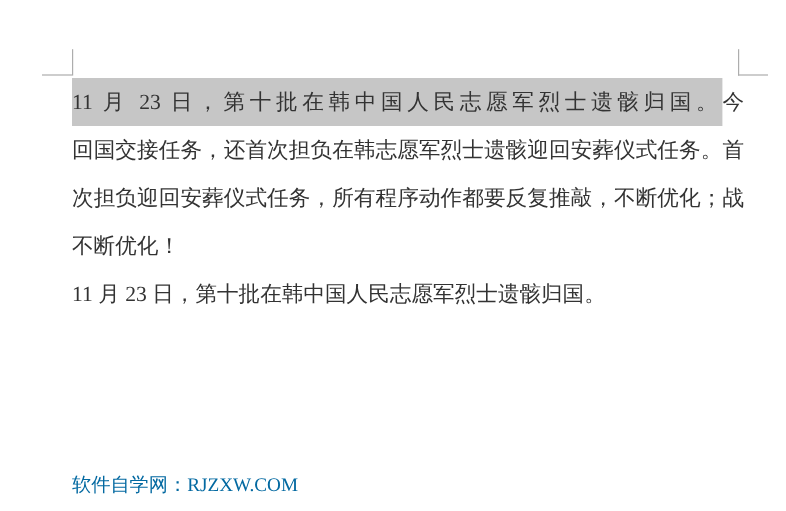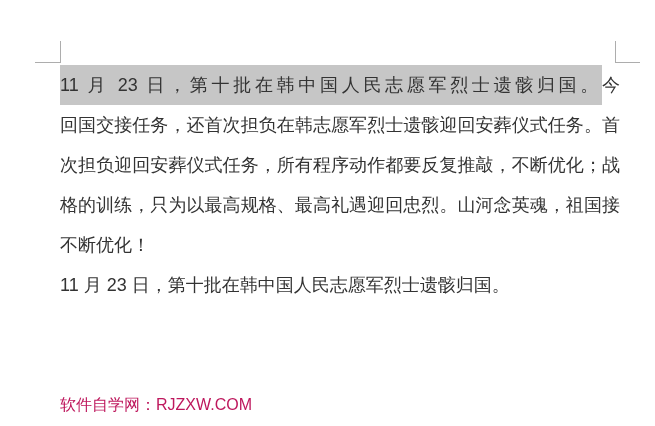--- a/index.html
+++ b/index.html
@@ -6,21 +6,21 @@
     margin: 0;
     padding: 0;
     background: #ffffff;
   }
   #stage {
     position: relative;
     width: 655px;
     height: 426px;
     background: #ffffff;
     overflow: hidden;
-    font-family: Liberation Sans, sans-serif;
+    font-family: Liberation Serif, serif;
   }
   
   .mark {
     position: absolute;
     background: #adadad;
   }
   .mark.v { width: 1px; height: 22px; top: 41px; }
   .mark.h { height: 1px; width: 25px; top: 62px; }
   #mark-tl-v { left: 60px; }
   #mark-tl-h { left: 35px; }
@@ -51,37 +51,36 @@
     background: #c6c6c6;
     padding: 11px 0;
   }
   #watermark {
     position: absolute;
     left: 60px;
     top: 394px;
     height: 22px;
     line-height: 22px;
     font-size: 16px;
-    color: #be185d;
+    color: #0369a1;
   }
 </style>
 </head>
 <body>
 
 <div id="stage">
 
   <div id="mark-tl-v" class="mark v"></div>
   <div id="mark-tl-h" class="mark h"></div>
   <div id="mark-tr-v" class="mark v"></div>
   <div id="mark-tr-h" class="mark h"></div>
 
   <div id="textblock">
     <div class="line j"><span class="hl">11 月 23 日，第十批在韩中国人民志愿军烈士遗骸归国。</span><span>今</span></div>
     <div class="line j">回国交接任务，还首次担负在韩志愿军烈士遗骸迎回安葬仪式任务。首</div>
     <div class="line j">次担负迎回安葬仪式任务，所有程序动作都要反复推敲，不断优化；战</div>
-    <div class="line j">格的训练，只为以最高规格、最高礼遇迎回忠烈。山河念英魂，祖国接</div>
     <div class="line">不断优化！</div>
     <div class="line">11 月 23 日，第十批在韩中国人民志愿军烈士遗骸归国。</div>
   </div>
 
   <div id="watermark">软件自学网：RJZXW.COM</div>
 
 </div>
 
 </body></html>

